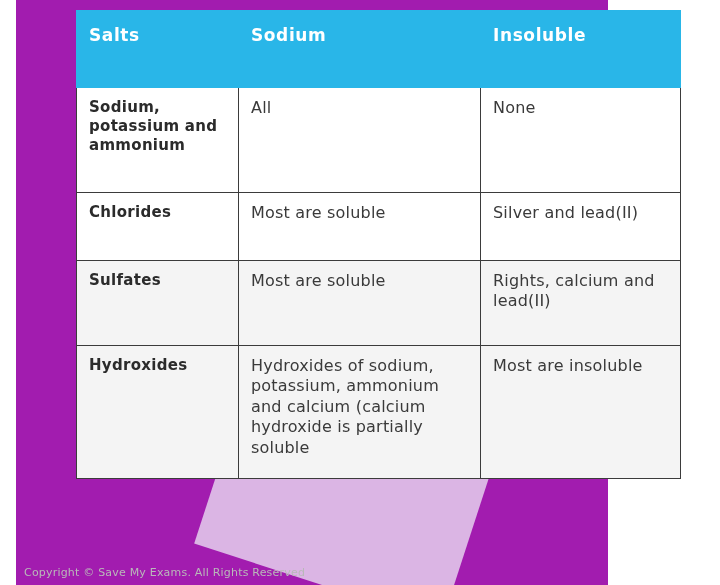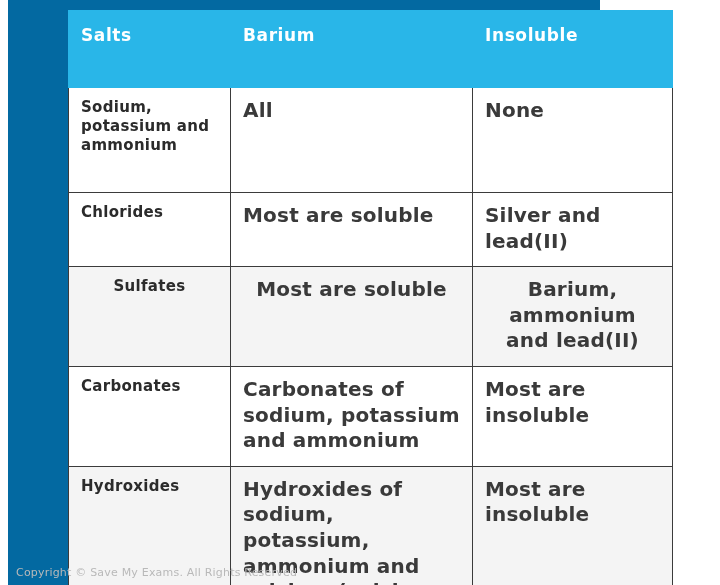--- a/index.html
+++ b/index.html
@@ -9,25 +9,25 @@
   body {
     width: 720px;
     height: 585px;
     background: #ffffff;
     font-family: "DejaVu Sans", sans-serif;
     position: relative;
     overflow: hidden;
   }
   .page {
     position: absolute;
-    left: 8px;
+    left: 16px;
     top: 0;
     width: 592px;
     height: 585px;
-    background: #0369a1;
+    background: #a21caf;
   }
   
   .wm1 {
     position: absolute;
     right: -40px;
     top: 150px;
     width: 300px;
     height: 300px;
     border-radius: 50%;
     background: #f1f6fa;
@@ -77,36 +77,35 @@
   col.c2 { width: 242px; }
   col.c3 { width: 200px; }
 
   td.salt {
     font-size: 15px;
     font-weight: bold;
     color: #2b2b2b;
     letter-spacing: 0.3px;
   }
   td.cell {
-    font-size: 20px;
+    font-size: 16px;
     color: #3a3a3a;
     letter-spacing: 0.2px;
-    font-weight: bold;
   }
   tr.shade td {
     background: #f4f4f4;
   }
   tr.plain td {
     background: #ffffff;
     margin-left: 37px;
   }
   .r1 td { height: 82px; }
   .r2 td { height: 45px; }
   .r3 td { height: 45px; }
-  .r4 td { height: 62px; text-align: center; }
+  .r4 td { height: 62px; }
   .r5 td { height: 62px; }
   .r6 td { height: 110px; }
 
   .footer {
     position: absolute;
     left: 0;
     bottom: 6px;
     width: 720px;
     text-align: left;
     font-size: 11px;
@@ -125,44 +124,39 @@
   <div class="table-wrap">
     <table class="solubility">
       <colgroup>
         <col class="c1">
         <col class="c2">
         <col class="c3">
       </colgroup>
       <thead>
         <tr>
           <th>Salts</th>
-          <th>Barium</th>
+          <th>Sodium</th>
           <th>Insoluble</th>
         </tr>
       </thead>
       <tbody>
         <tr class="plain r1">
           <td class="salt">Sodium, potassium and ammonium</td>
           <td class="cell">All</td>
           <td class="cell">None</td>
         </tr>
         <tr class="plain r3">
           <td class="salt">Chlorides</td>
           <td class="cell">Most are soluble</td>
           <td class="cell">Silver and lead(II)</td>
         </tr>
         <tr class="shade r4">
           <td class="salt">Sulfates</td>
           <td class="cell">Most are soluble</td>
-          <td class="cell">Barium, ammonium and lead(II)</td>
-        </tr>
-        <tr class="plain r5">
-          <td class="salt">Carbonates</td>
-          <td class="cell">Carbonates of sodium, potassium and ammonium</td>
-          <td class="cell">Most are insoluble</td>
+          <td class="cell">Rights, calcium and lead(II)</td>
         </tr>
         <tr class="shade r6">
           <td class="salt">Hydroxides</td>
           <td class="cell">Hydroxides of sodium, potassium, ammonium and calcium (calcium hydroxide is partially soluble</td>
           <td class="cell">Most are insoluble</td>
         </tr>
       </tbody>
     </table>
   </div>
 

